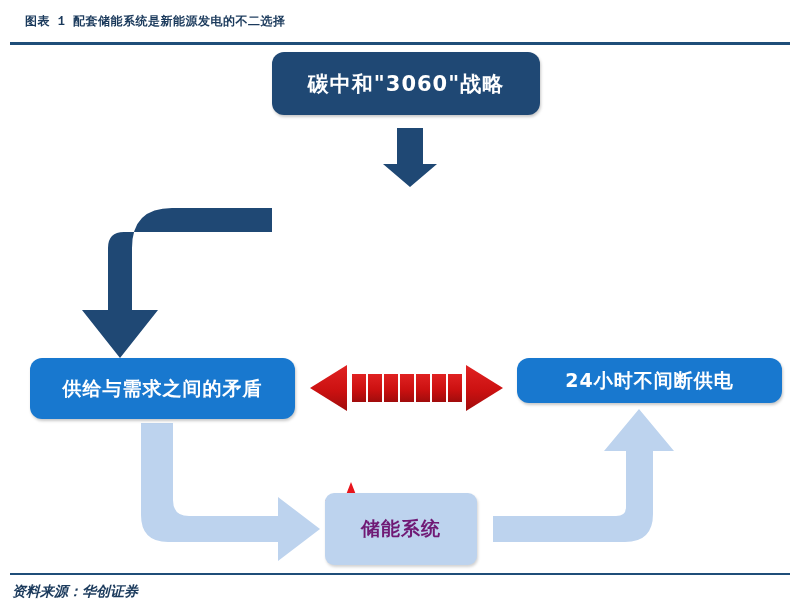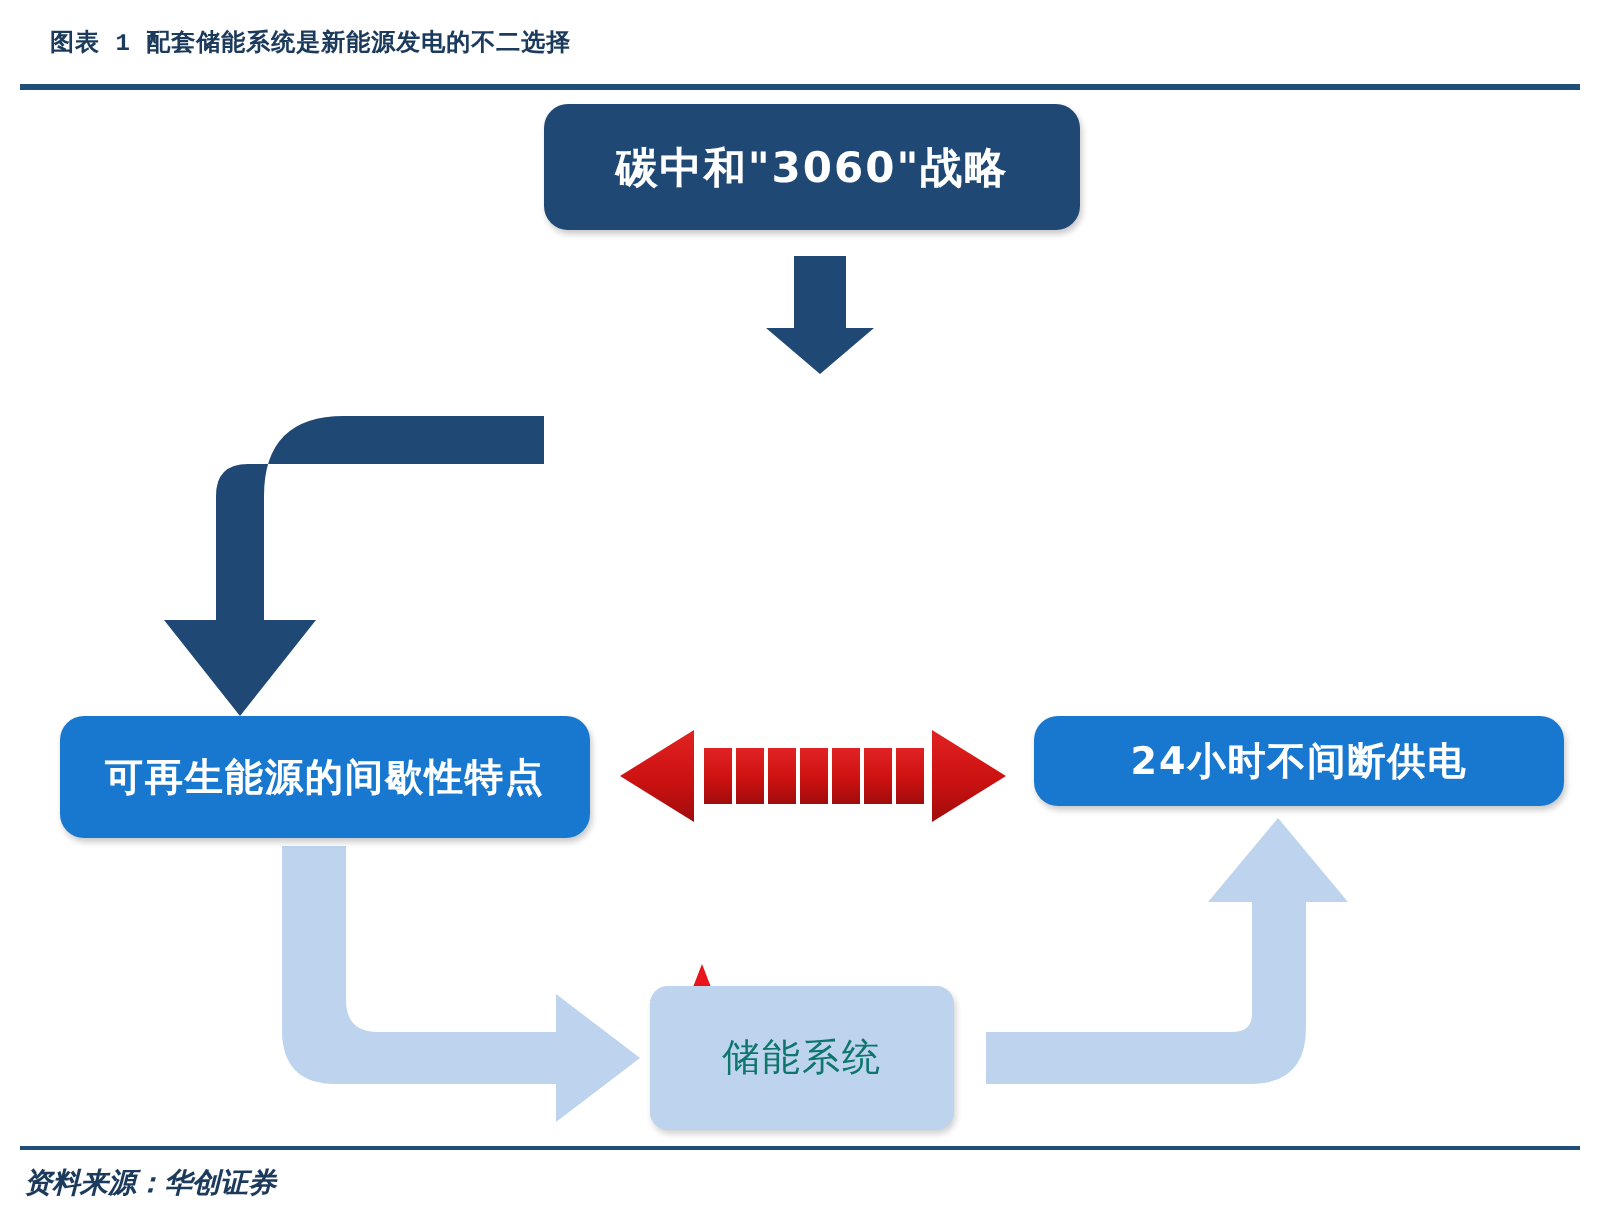--- a/index.html
+++ b/index.html
@@ -54,22 +54,22 @@
   }
   .box-blue{
     background:#1878cf;
     color:#ffffff;
     font-size:19px;font-weight:bold;
     box-shadow:1px 2px 3px rgba(0,0,0,0.22);
     letter-spacing:1px;
   }
   .box-light{
     background:#bdd3ee;
-    color:#0f766e;
-    font-size:19px;font-weight:normal;
+    color:#701a75;
+    font-size:19px;font-weight:bold;
     box-shadow:1px 2px 3px rgba(0,0,0,0.18);
     letter-spacing:1px;
   }
 
   #box-carbon   {left:272px;top:7px;  width:268px;height:63px;}
   #box-renew    {left:272px;top:147px;width:268px;height:68px;}
   #box-intermit {left:30px; top:313px;width:265px;height:61px;}
   #box-power24  {left:517px;top:313px;width:265px;height:45px;}
   #box-storage  {left:325px;top:448px;width:152px;height:72px;border-radius:9px;}
 
@@ -135,21 +135,21 @@
 
       <g>
         <polygon points="351,437 358,455 377,455 362,466 368,485 351,473 334,485 340,466 325,455 344,455" fill="#e8151d"></polygon>
       </g>
     </svg>
 
     <div id="box-carbon" class="box box-dark">碳中和"3060"战略</div>
 
 
 
-    <div id="box-intermit" class="box box-blue">可再生能源的间歇性特点</div>
+    <div id="box-intermit" class="box box-blue">供给与需求之间的矛盾</div>
 
     <div id="box-power24" class="box box-blue">24小时不间断供电</div>
 
     <div id="box-storage" class="box box-light">储能系统</div>
 
   </div>
 
   <div class="rule-bottom"></div>
   <div class="fig-source">资料来源：华创证券</div>
 

